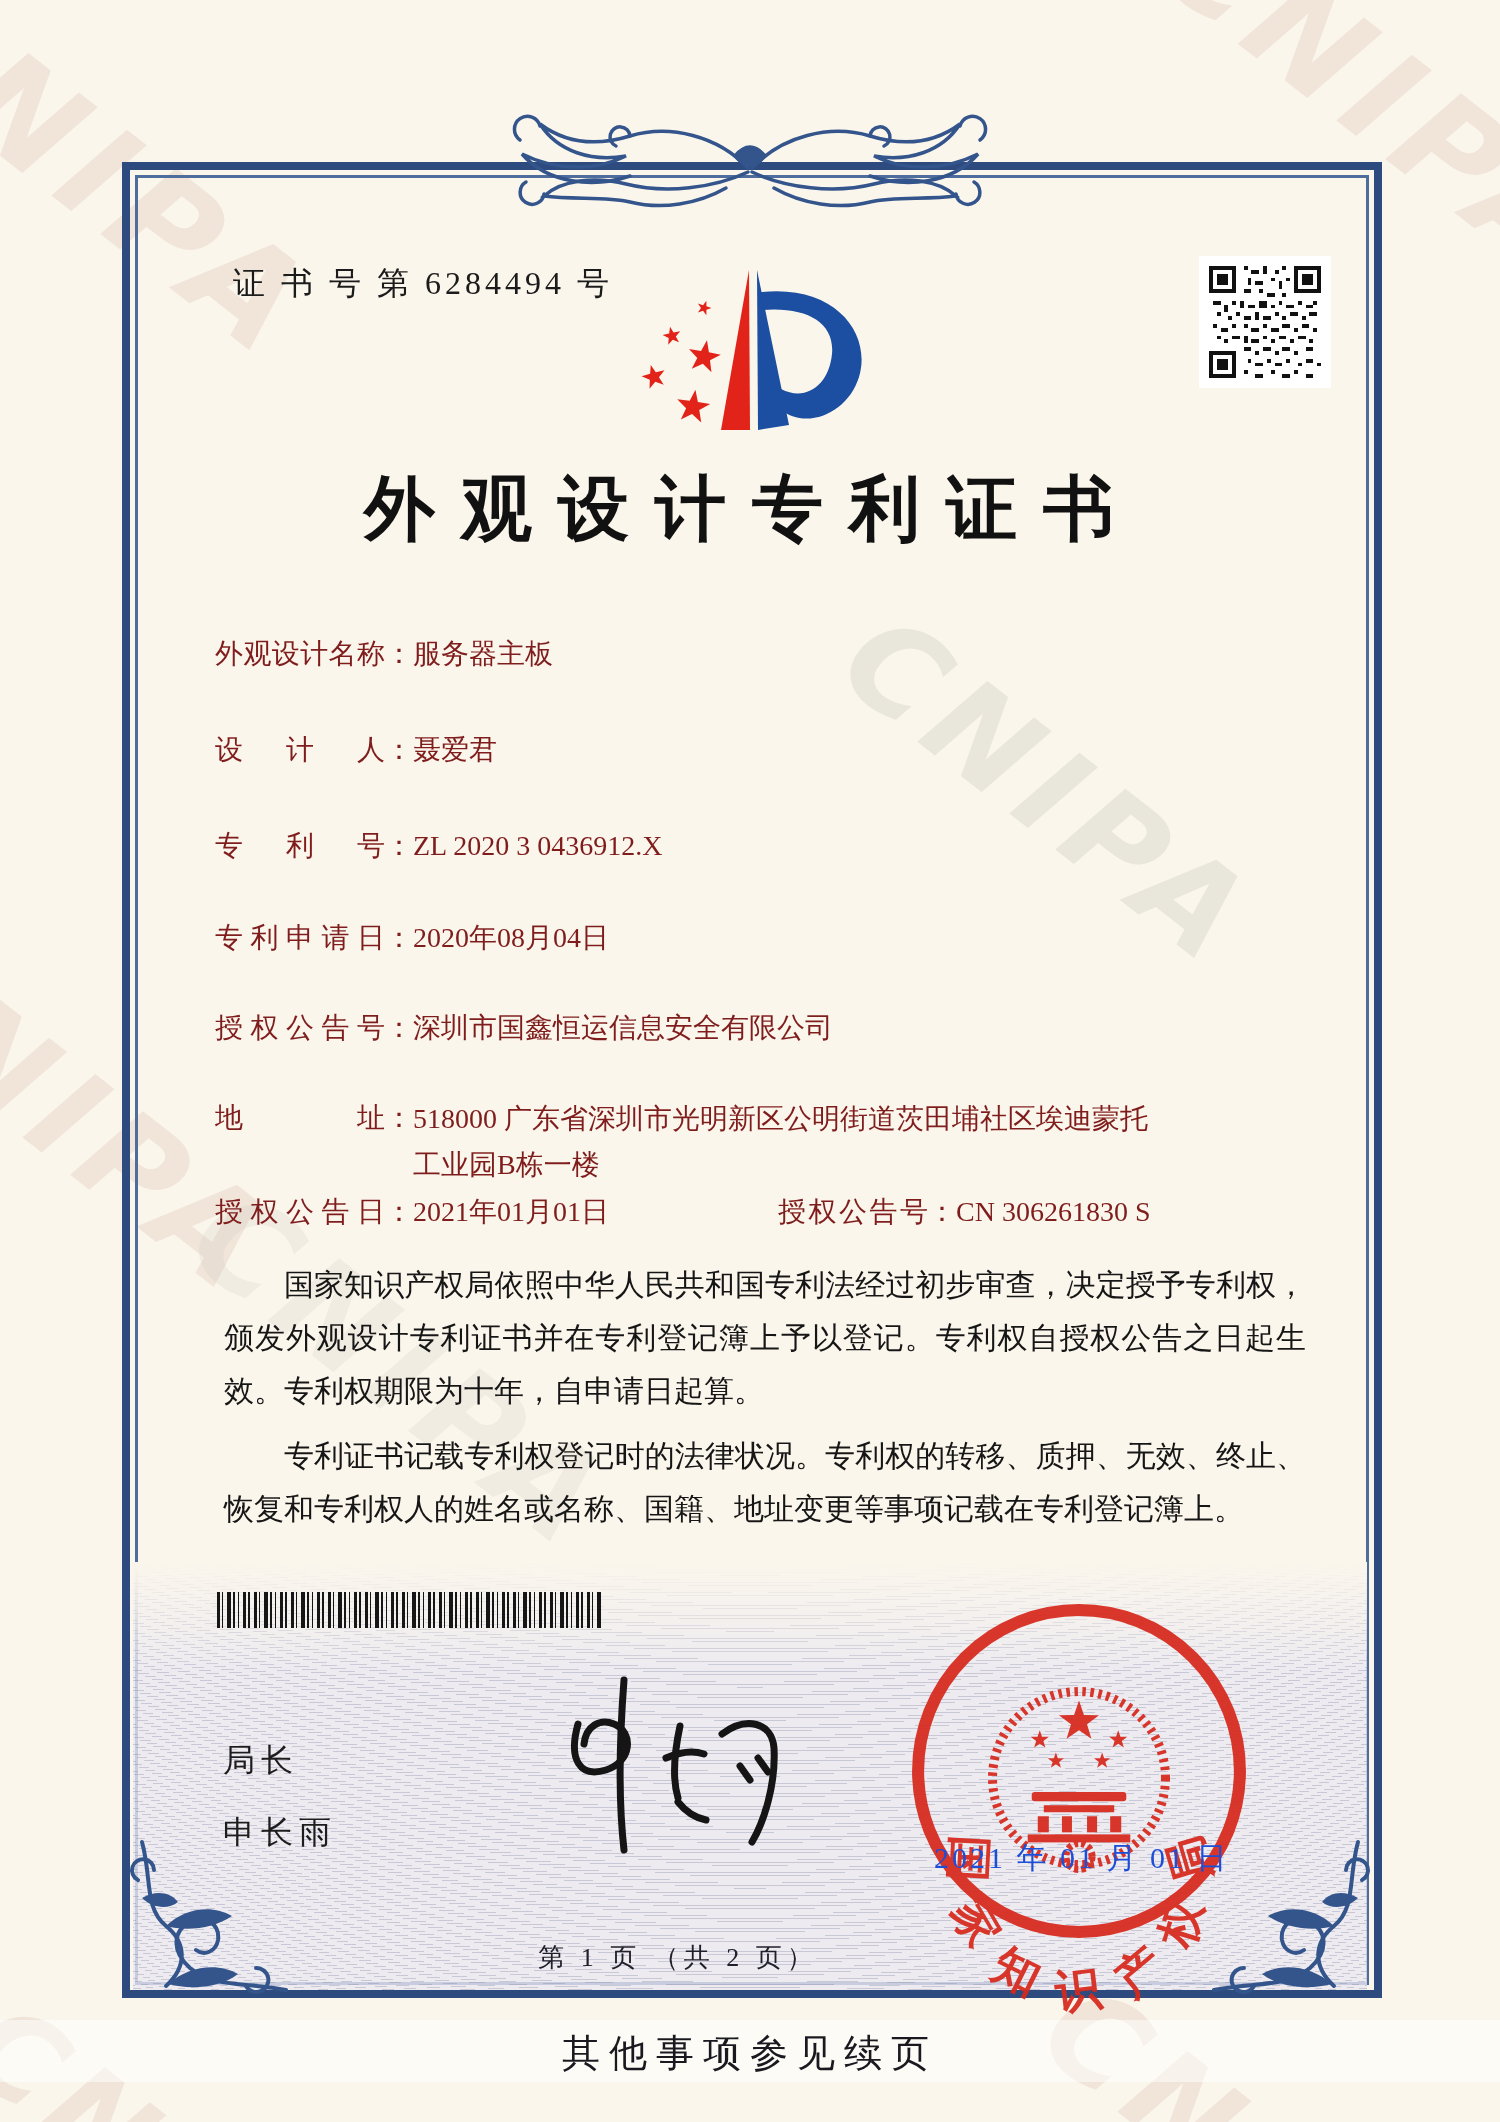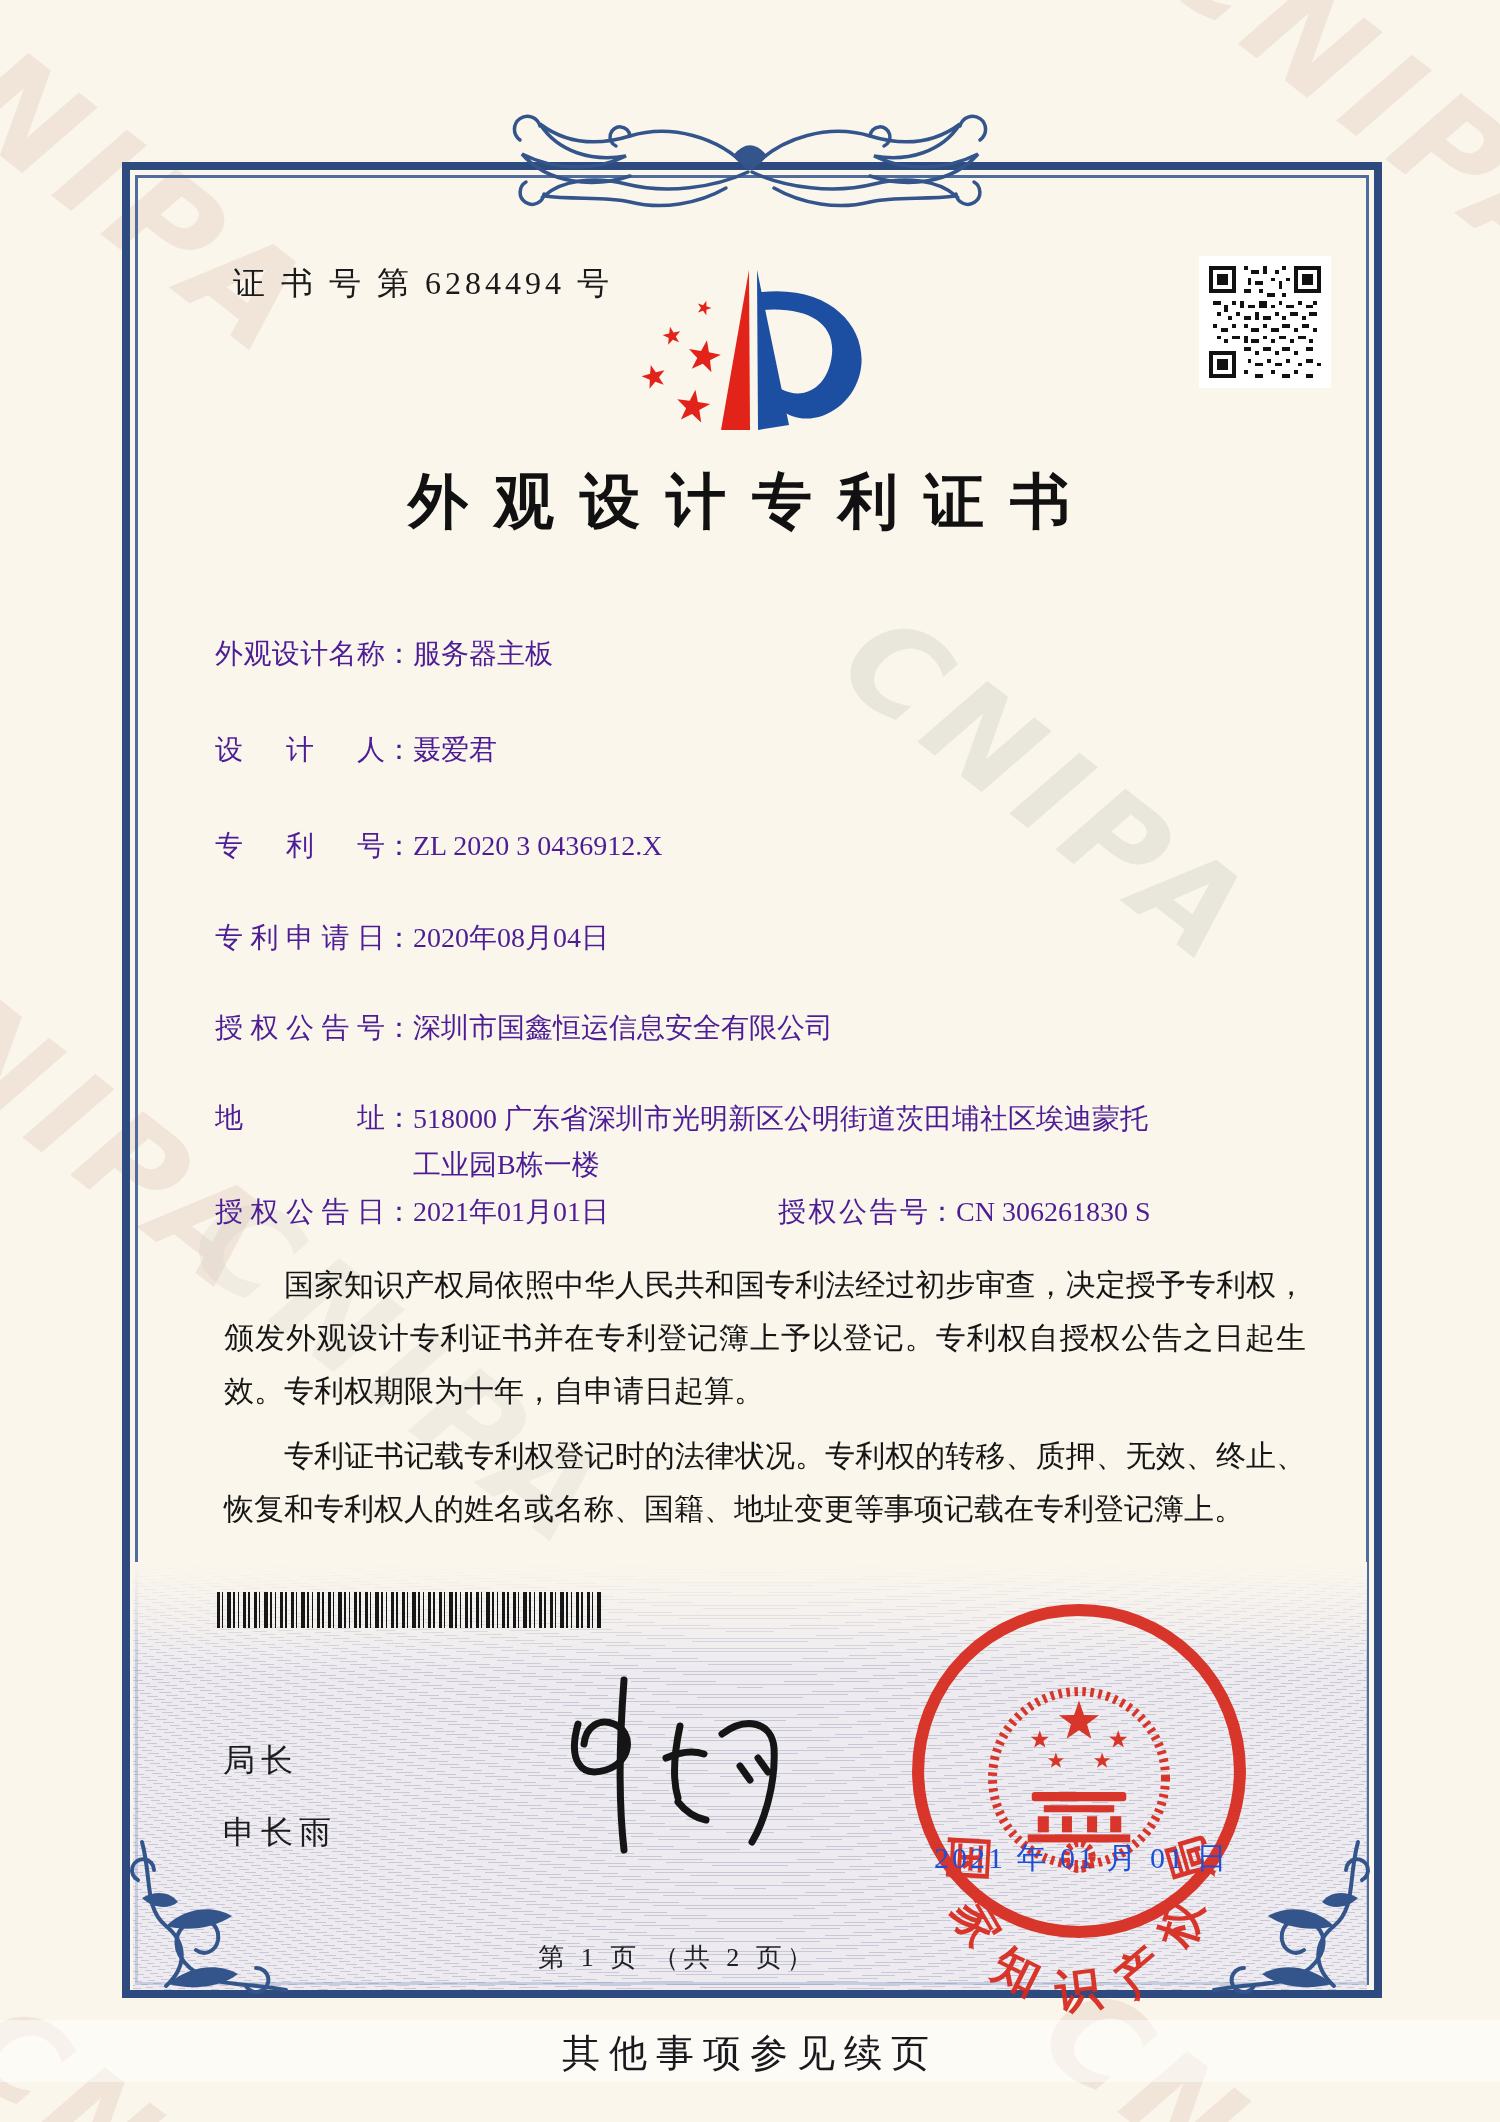--- a/index.html
+++ b/index.html
@@ -24,23 +24,23 @@
   .waves{position:absolute;left:133px;top:1562px;width:1234px;height:428px;
          background-color:rgba(233,232,241,0.78);
          background-image:repeating-radial-gradient(120% 95% at 50% 235%,
             rgba(126,128,164,0.33) 0 2px, rgba(126,128,164,0) 2px 12px);}
   .waves-fade{position:absolute;left:133px;top:1562px;width:1234px;height:110px;
          background:linear-gradient(#fbf6ec, rgba(251,246,236,0));}
 
   .certno{position:absolute;left:233px;top:262px;font-size:32px;letter-spacing:4px;}
 
   .title{position:absolute;left:122px;top:462px;width:1260px;text-align:center;
-         font-size:60px;font-weight:700;letter-spacing:26px;color:#111;}
-
-  .row{position:absolute;left:215px;font-size:28px;line-height:44px;color:#4c1d95;}
+         font-size:71px;font-weight:700;letter-spacing:26px;color:#111;}
+
+  .row{position:absolute;left:215px;font-size:28px;line-height:44px;color:#7f1d1d;}
   .lbl{display:inline-block;width:170px;text-align:justify;text-align-last:justify;vertical-align:top;}
   .lbl.narrow{width:150px;}
   .colon{vertical-align:top;}
   .val{display:inline-block;vertical-align:top;}
   .val.wrap{width:748px;line-height:46px;}
   .subfield{position:absolute;left:563px;top:0;white-space:nowrap;}
 
   .paras{position:absolute;left:212px;top:1246px;width:1106px;
          font-size:30px;line-height:53px;text-align:justify;color:#161616;}
   .paras p{margin:12px;text-indent:2em;}

